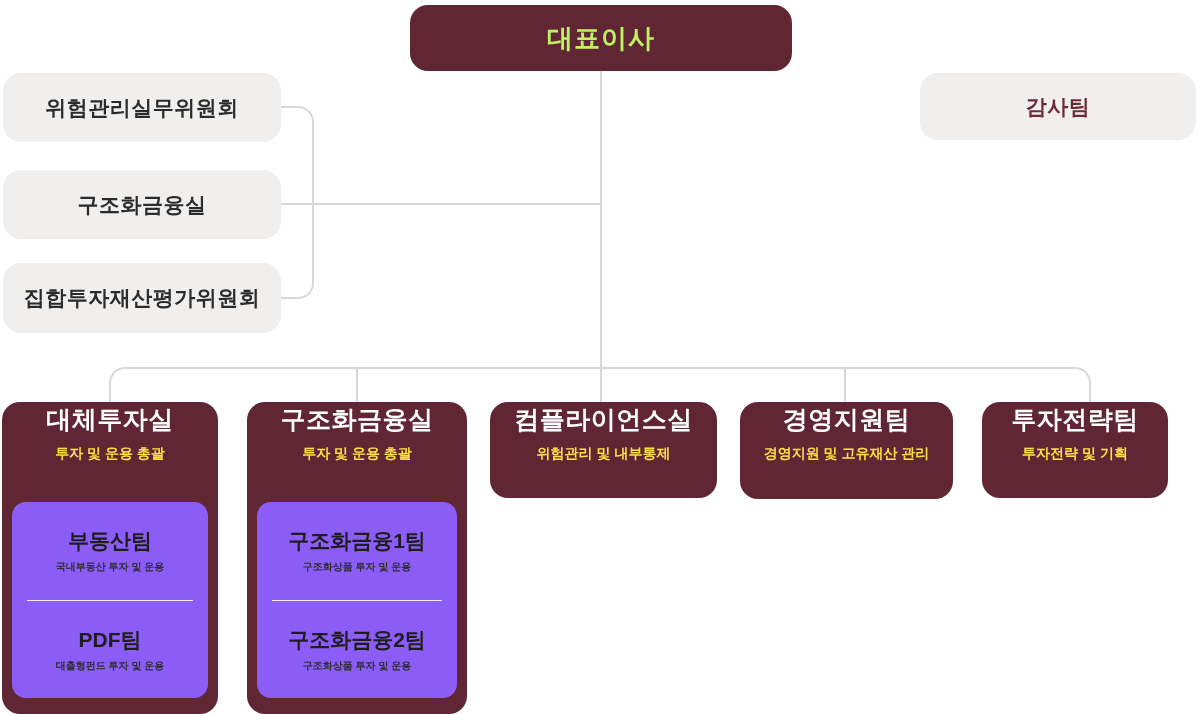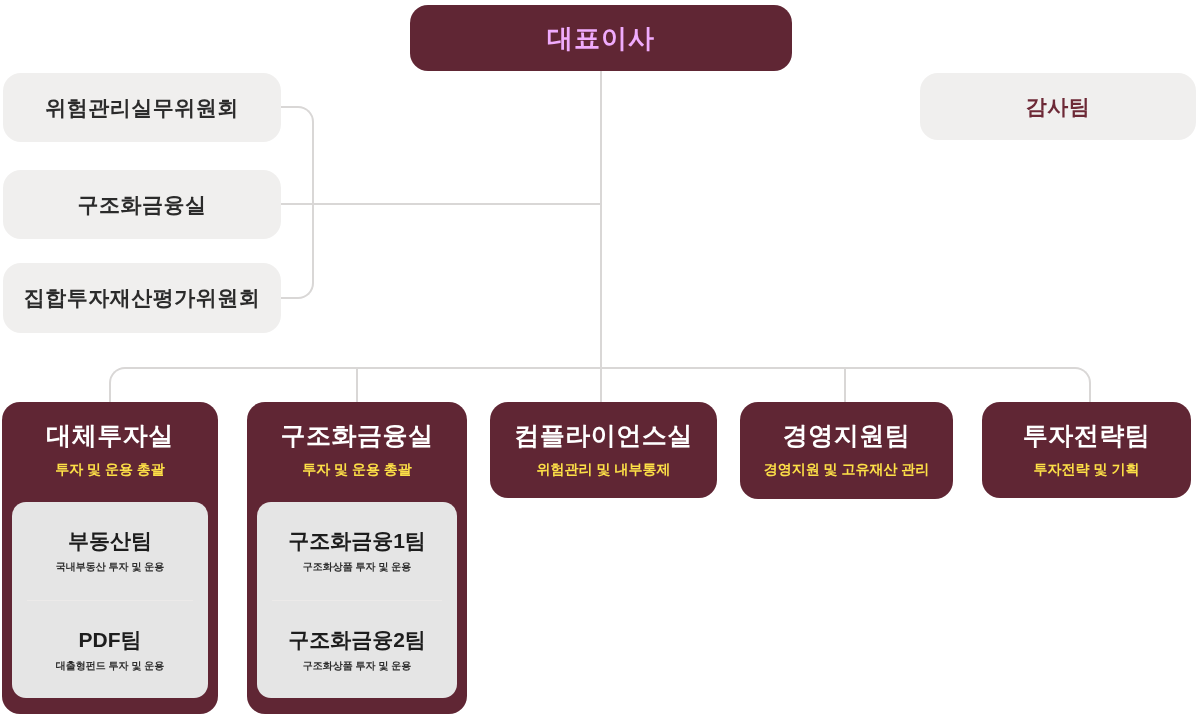--- a/index.html
+++ b/index.html
@@ -40,21 +40,21 @@
   .ln-drop-b{left:356px;top:369px;width:2px;height:33px;background:var(--line);}
   .ln-drop-d{left:844px;top:369px;width:2px;height:33px;background:var(--line);}
   
   .node{
     position:absolute;
     display:flex;align-items:center;justify-content:center;
     border-radius:18px;text-align:center;
   }
   .node-ceo{
     left:410px;top:5px;width:382px;height:66px;
-    background:var(--maroon);color:#f0abfc;
+    background:var(--maroon);color:#bef264;
     font-size:26px;font-weight:bold;letter-spacing:1px;
   }
   .node-com{
     background:var(--gray-box);color:var(--dark-text);
     font-size:21px;font-weight:bold;letter-spacing:.5px;
     left:3px;width:278px;height:69px;
   }
   .node-com1{top:73px;}
   .node-com2{top:170px;}
   .node-com3{top:263px;height:70px;}
@@ -67,29 +67,29 @@
   .division{
     position:absolute;top:402px;
     background:var(--maroon);border-radius:18px;
     color:#ffffff;text-align:center;
     display:flex;flex-direction:column;
   }
   .div-a{left:2px;width:216px;height:312px;}
   .div-b{left:247px;width:220px;height:312px;}
   .div-c{left:490px;width:227px;height:96px;}
   .div-d{left:740px;width:213px;height:97px;}
-  .div-e{left:982px;width:209px;height:96px;}
-  .div-head{height:96px;padding-top:17px;flex:none;border-radius:30px;}
+  .div-e{left:982px;width:186px;height:96px;}
+  .div-head{height:96px;padding-top:1px;flex:none;border-radius:30px;}
   .div-a .div-head,.div-b .div-head{height:100px;}
   .div-title{font-size:25px;font-weight:bold;letter-spacing:.5px;white-space:nowrap;}
   .div-sub{font-size:14px;font-weight:600;margin-top:9px;color:#fde047;white-space:nowrap;}
   
   .team-card{
     flex:1;margin:0 10px 16px;
-    background:#e5e5e5;border-radius:14px;
+    background:#8b5cf6;border-radius:14px;
     display:flex;flex-direction:column;
     color:#1d1d1d;
   }
   .team{
     flex:1;display:flex;flex-direction:column;
     align-items:center;justify-content:center;padding:6px 4px;
   }
   .team-name{font-size:21px;font-weight:bold;white-space:nowrap;}
   .team-desc{font-size:10px;font-weight:600;color:#2e2e2e;margin-top:5px;white-space:nowrap;}
   .team-divider{height:1px;background:#eceae9;margin:0 15px;flex:none;}

